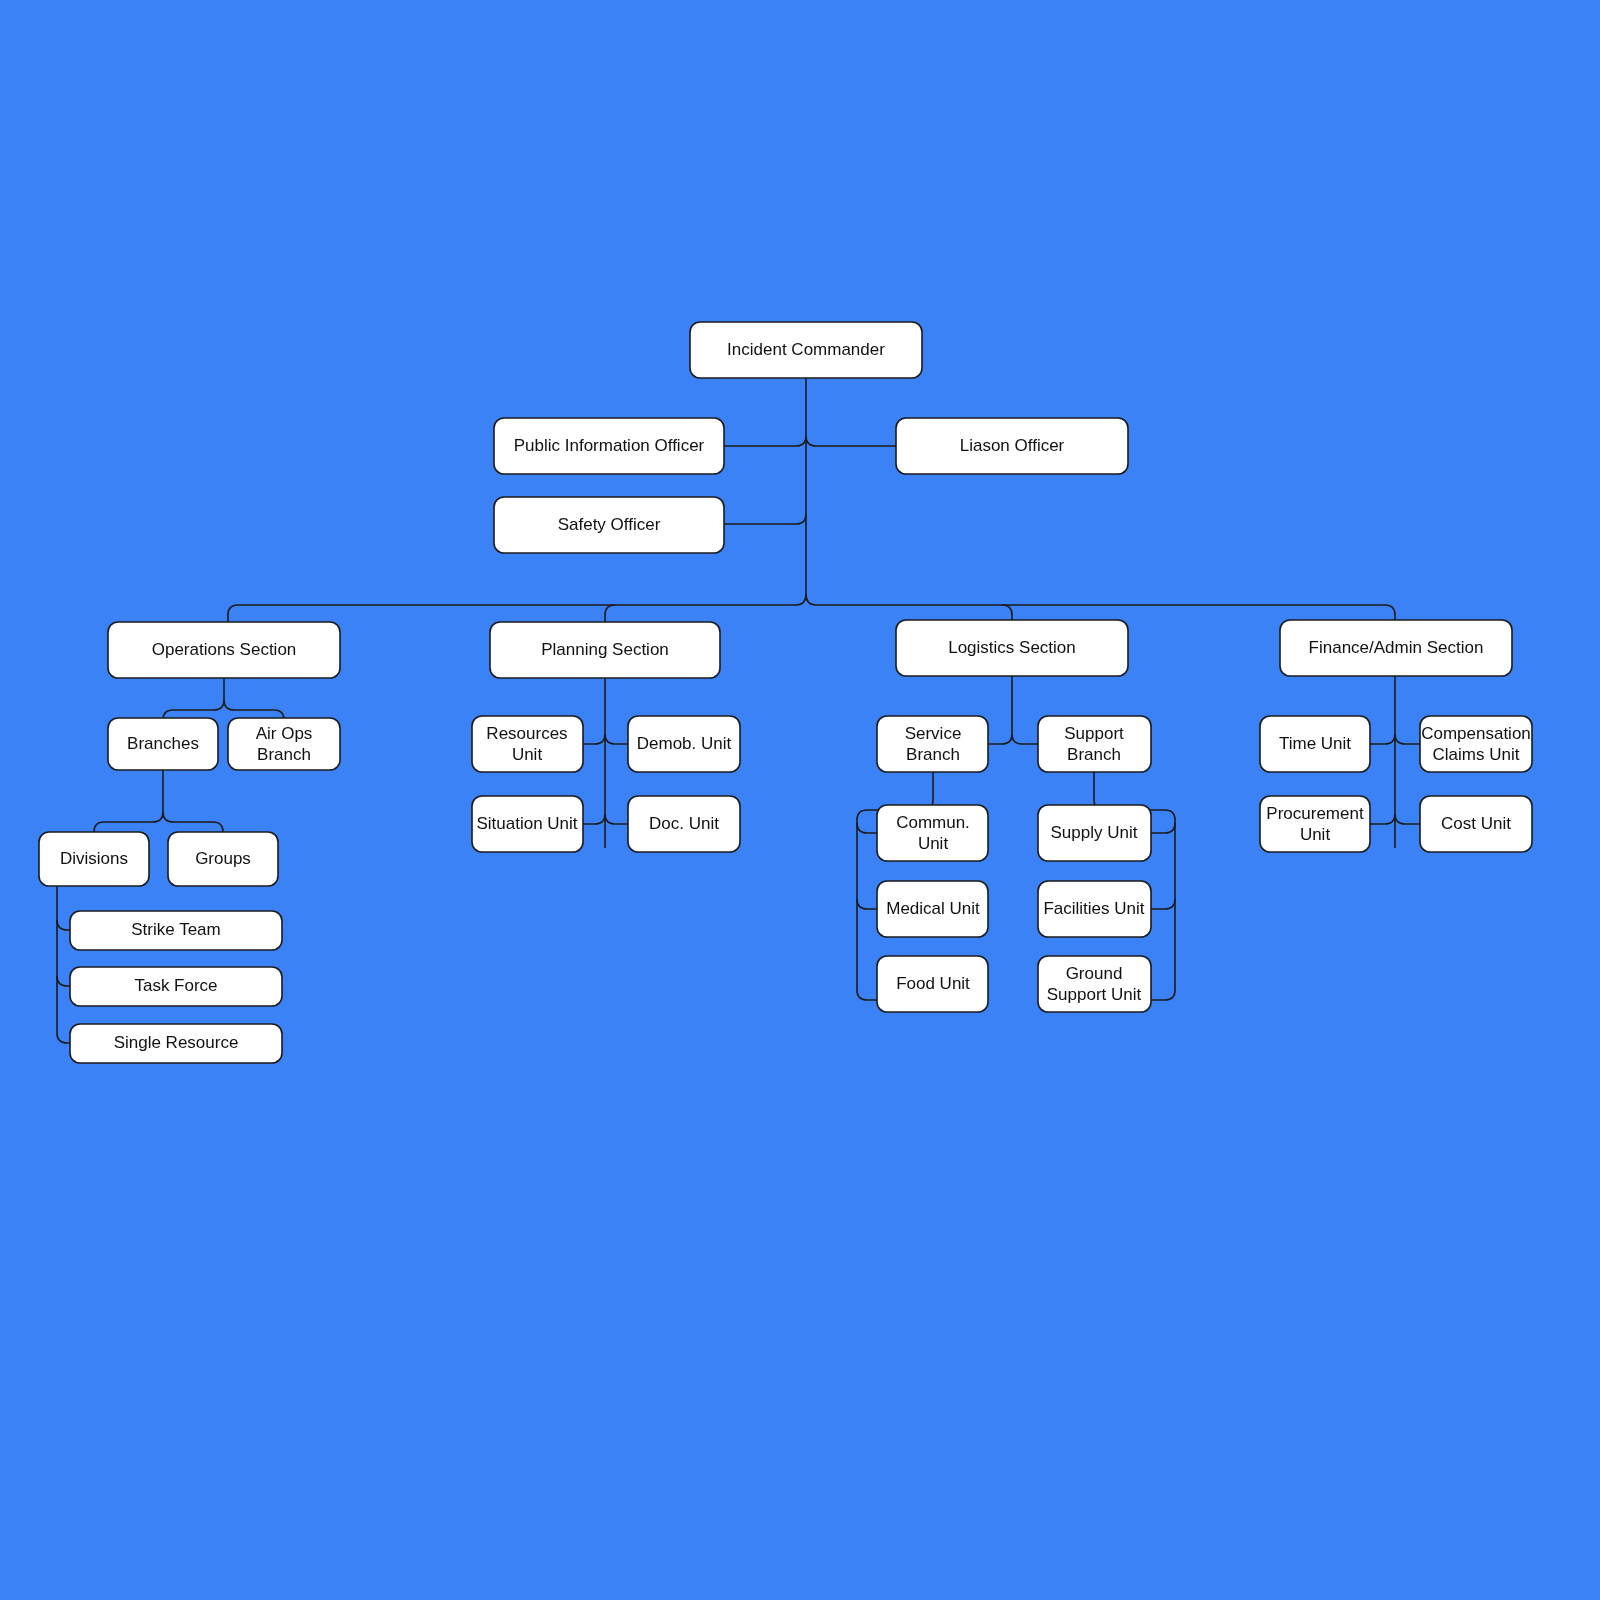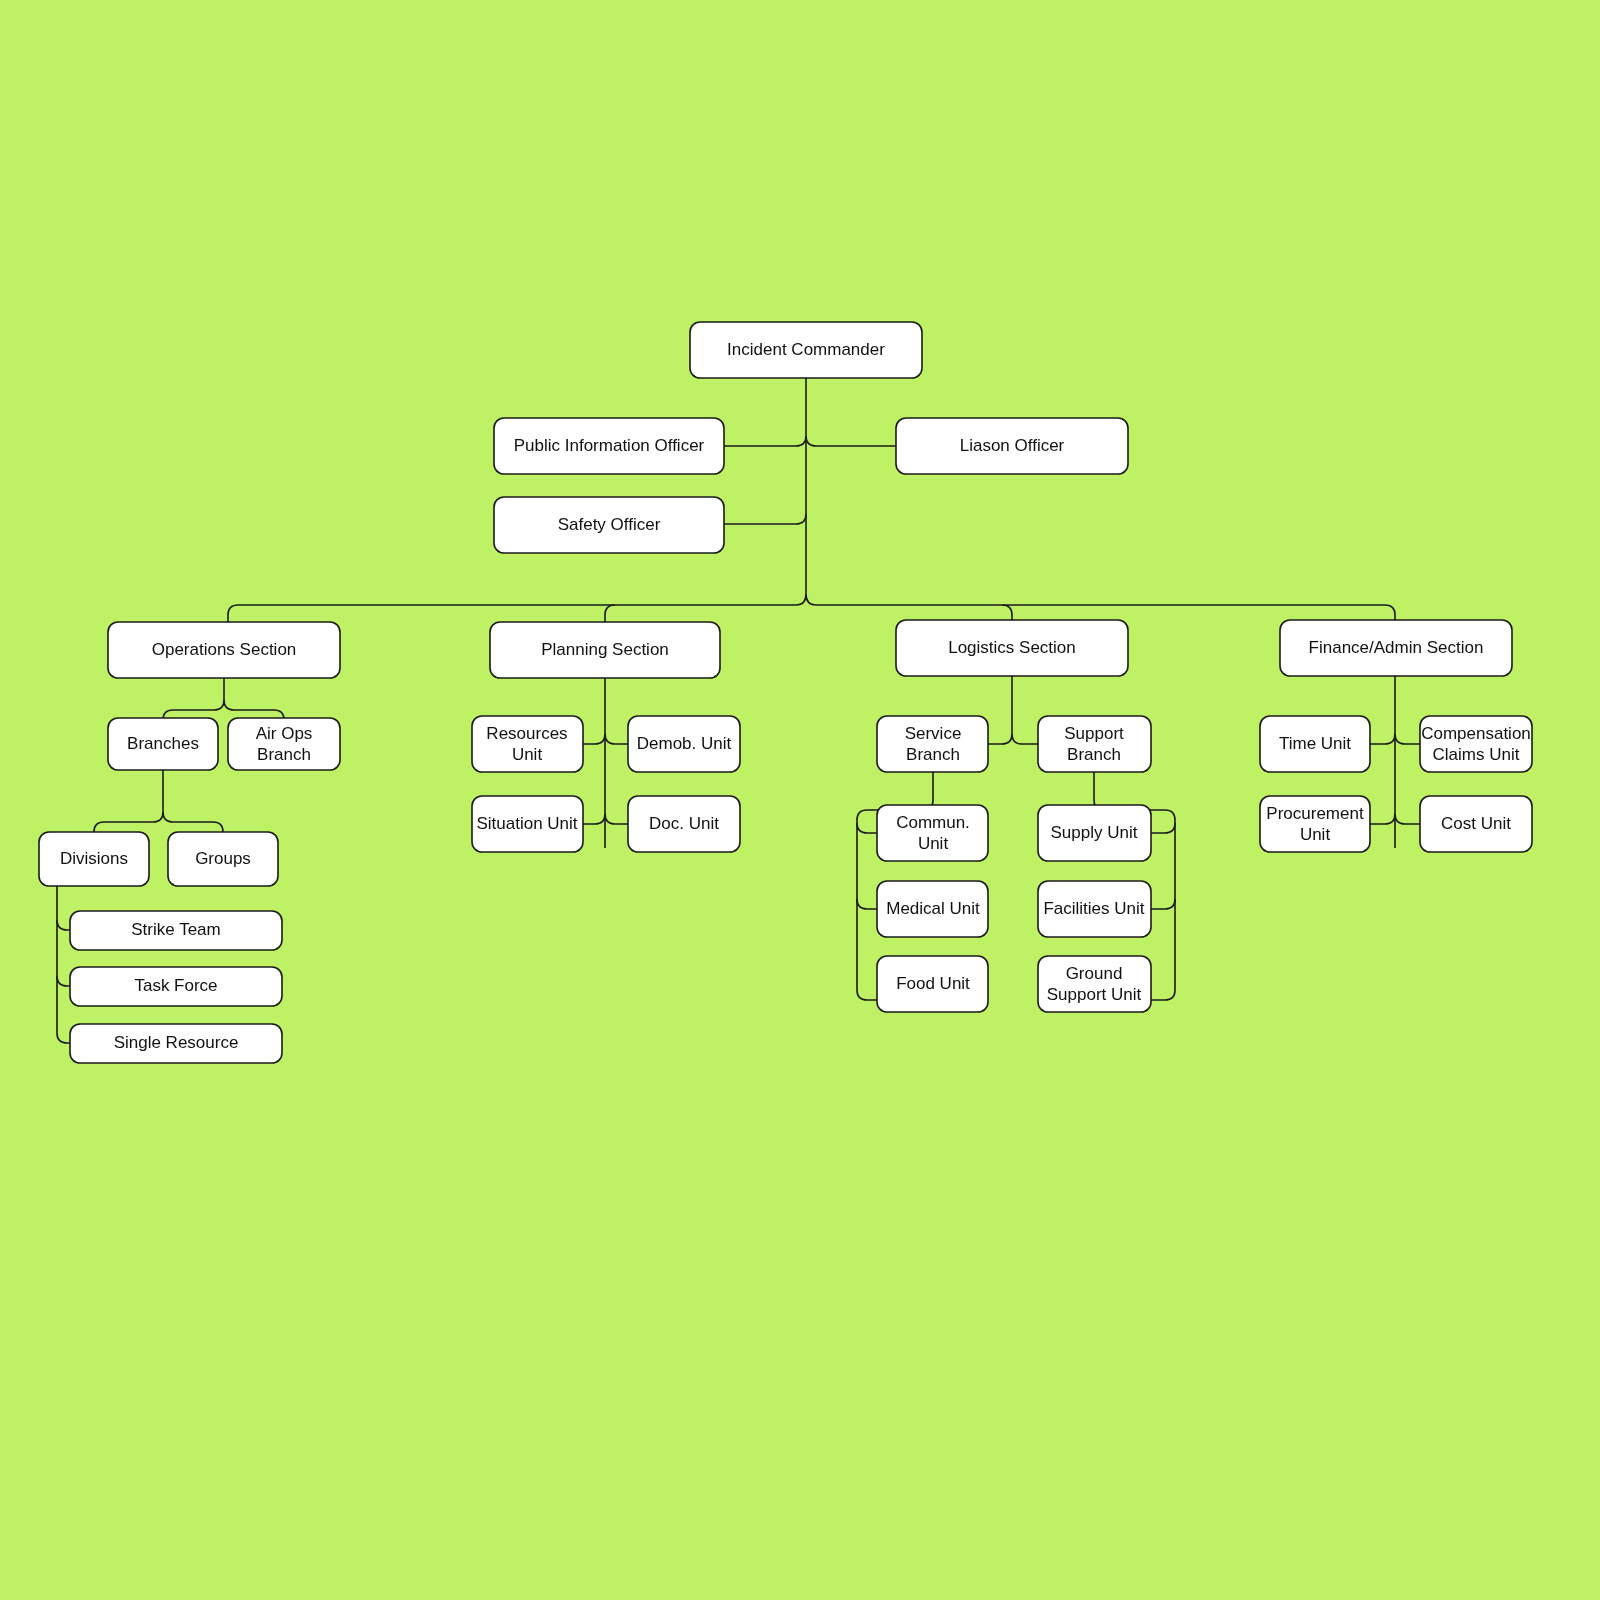--- a/index.html
+++ b/index.html
@@ -10,21 +10,21 @@
   body {
     width: 1600px;
     height: 1600px;
     font-family: "Liberation Sans", sans-serif;
     overflow: hidden;
   }
   #chart-root {
     position: relative;
     width: 1600px;
     height: 1600px;
-    background: #bef264;
+    background: #3b82f6;
   }
   svg#org-svg {
     position: absolute;
     left: 0;
     top: 0;
     width: 1600px;
     height: 1600px;
     display: block;
   }
   .node-box {

